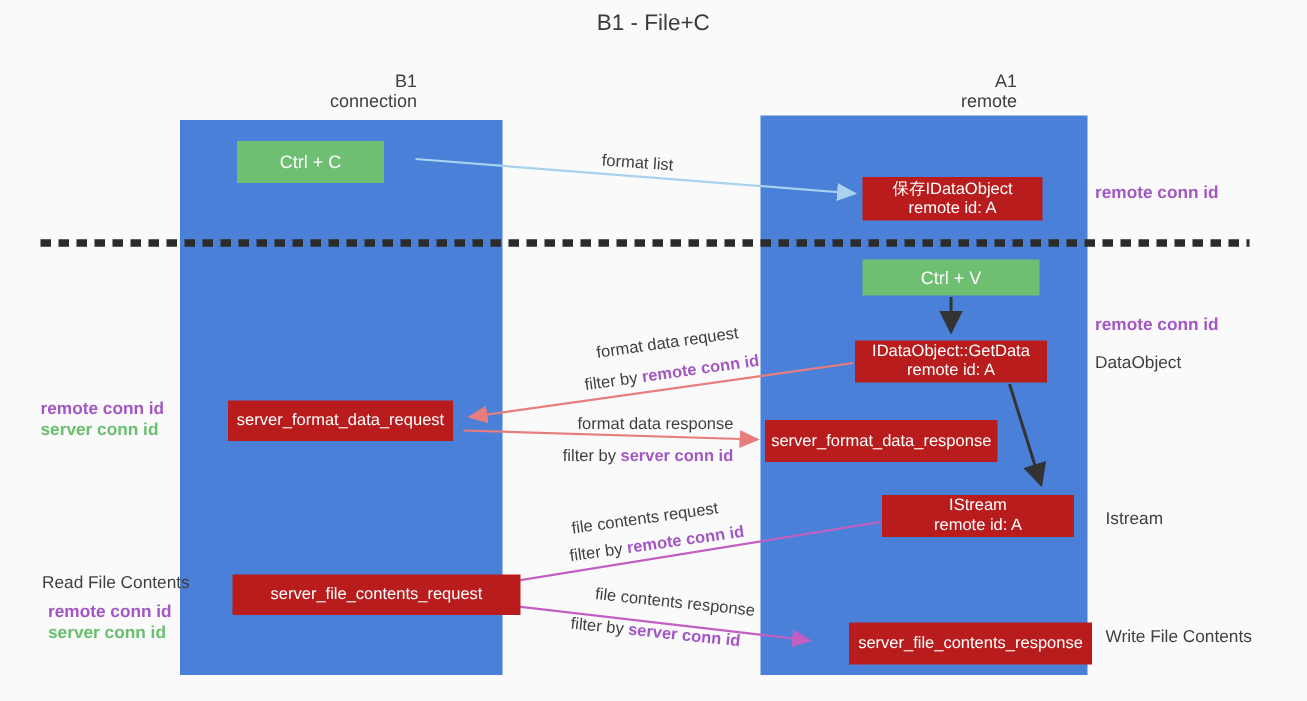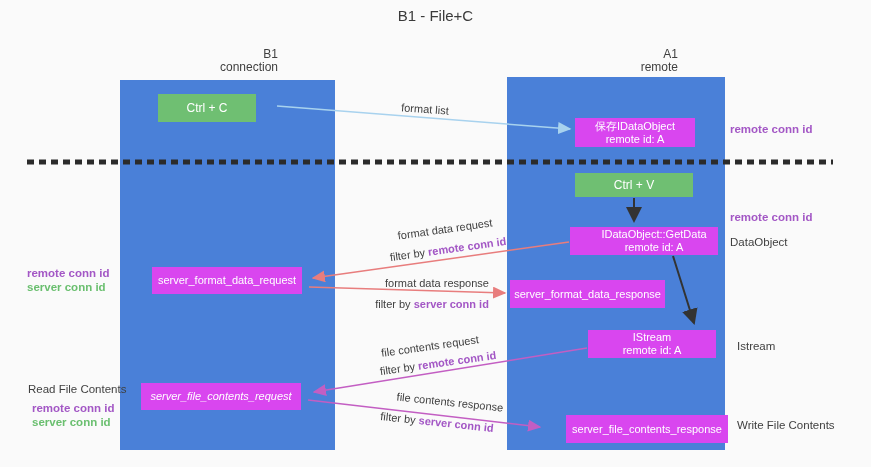--- a/index.html
+++ b/index.html
@@ -11,21 +11,21 @@
   }
   .abs{position:absolute;}
   .title{left:0;top:7px;width:871px;text-align:center;font-size:15px;line-height:18px;color:#3a3a3a;}
   .col-header{text-align:right;font-size:12px;line-height:13px;color:#3f3f3f;}
   .column{background:#4a80d8;}
   .box{
     display:flex;flex-direction:column;align-items:center;justify-content:center;
     color:#ffffff;text-align:center;font-size:11px;line-height:13px;white-space:nowrap;
   }
   .box.green{background:#6fbf72;font-size:12px;}
-  .box.orange{background:#d946ef;}
+  .box.orange{background:#b91c1c;}
   .arrow-label{
     font-size:11px;color:#3f3f3f;white-space:nowrap;
     transform:translate(-50%,-50%) rotate(var(--r,0deg));
   }
   .side-label{font-size:11.5px;white-space:nowrap;color:#3f3f3f;}
   .conn-remote{color:#a357c5;font-weight:bold;}
   .conn-server{color:#6abf6f;font-weight:bold;}
   .lbl-remote{color:#a357c5;font-weight:bold;}
   .lbl-server{color:#a357c5;font-weight:bold;}
   svg.overlay{position:absolute;left:0;top:0;pointer-events:none;}
@@ -80,39 +80,39 @@
 
 <div class="abs box orange" style="left:575px;top:118px;width:120px;height:29px;">
   <div>保存IDataObject</div>
   <div>remote id: A</div>
 </div>
 
 <div class="abs box green" style="left:575px;top:173px;width:118px;height:24px;">
   <div>Ctrl + V</div>
 </div>
 
-<div class="abs box orange" style="left:570px;top:227px;width:128px;height:28px;padding-left:20px;">
+<div class="abs box orange" style="left:570px;top:227px;width:128px;height:28px;">
   <div>IDataObject::GetData</div>
   <div>remote id: A</div>
 </div>
 
 <div class="abs box orange" style="left:152px;top:267px;width:150px;height:27px;">
   <div>server_format_data_request</div>
 </div>
 
 <div class="abs box orange" style="left:510px;top:280px;width:155px;height:28px;">
   <div>server_format_data_response</div>
 </div>
 
 <div class="abs box orange" style="left:588px;top:330px;width:128px;height:28px;">
   <div>IStream</div>
   <div>remote id: A</div>
 </div>
 
-<div class="abs box orange" style="left:141px;top:383px;width:160px;height:27px;font-style:italic;">
+<div class="abs box orange" style="left:155px;top:383px;width:192px;height:27px;">
   <div>server_file_contents_request</div>
 </div>
 
 <div class="abs box orange" style="left:545px;top:415px;width:162px;height:28px;margin-left:21px;">
   <div>server_file_contents_response</div>
 </div>
 
 <div class="abs arrow-label" style="left:425px;top:109px;--r:4deg;">format list</div>
 
 <div class="abs arrow-label" style="left:445px;top:229px;--r:-8deg;">format data request</div>

